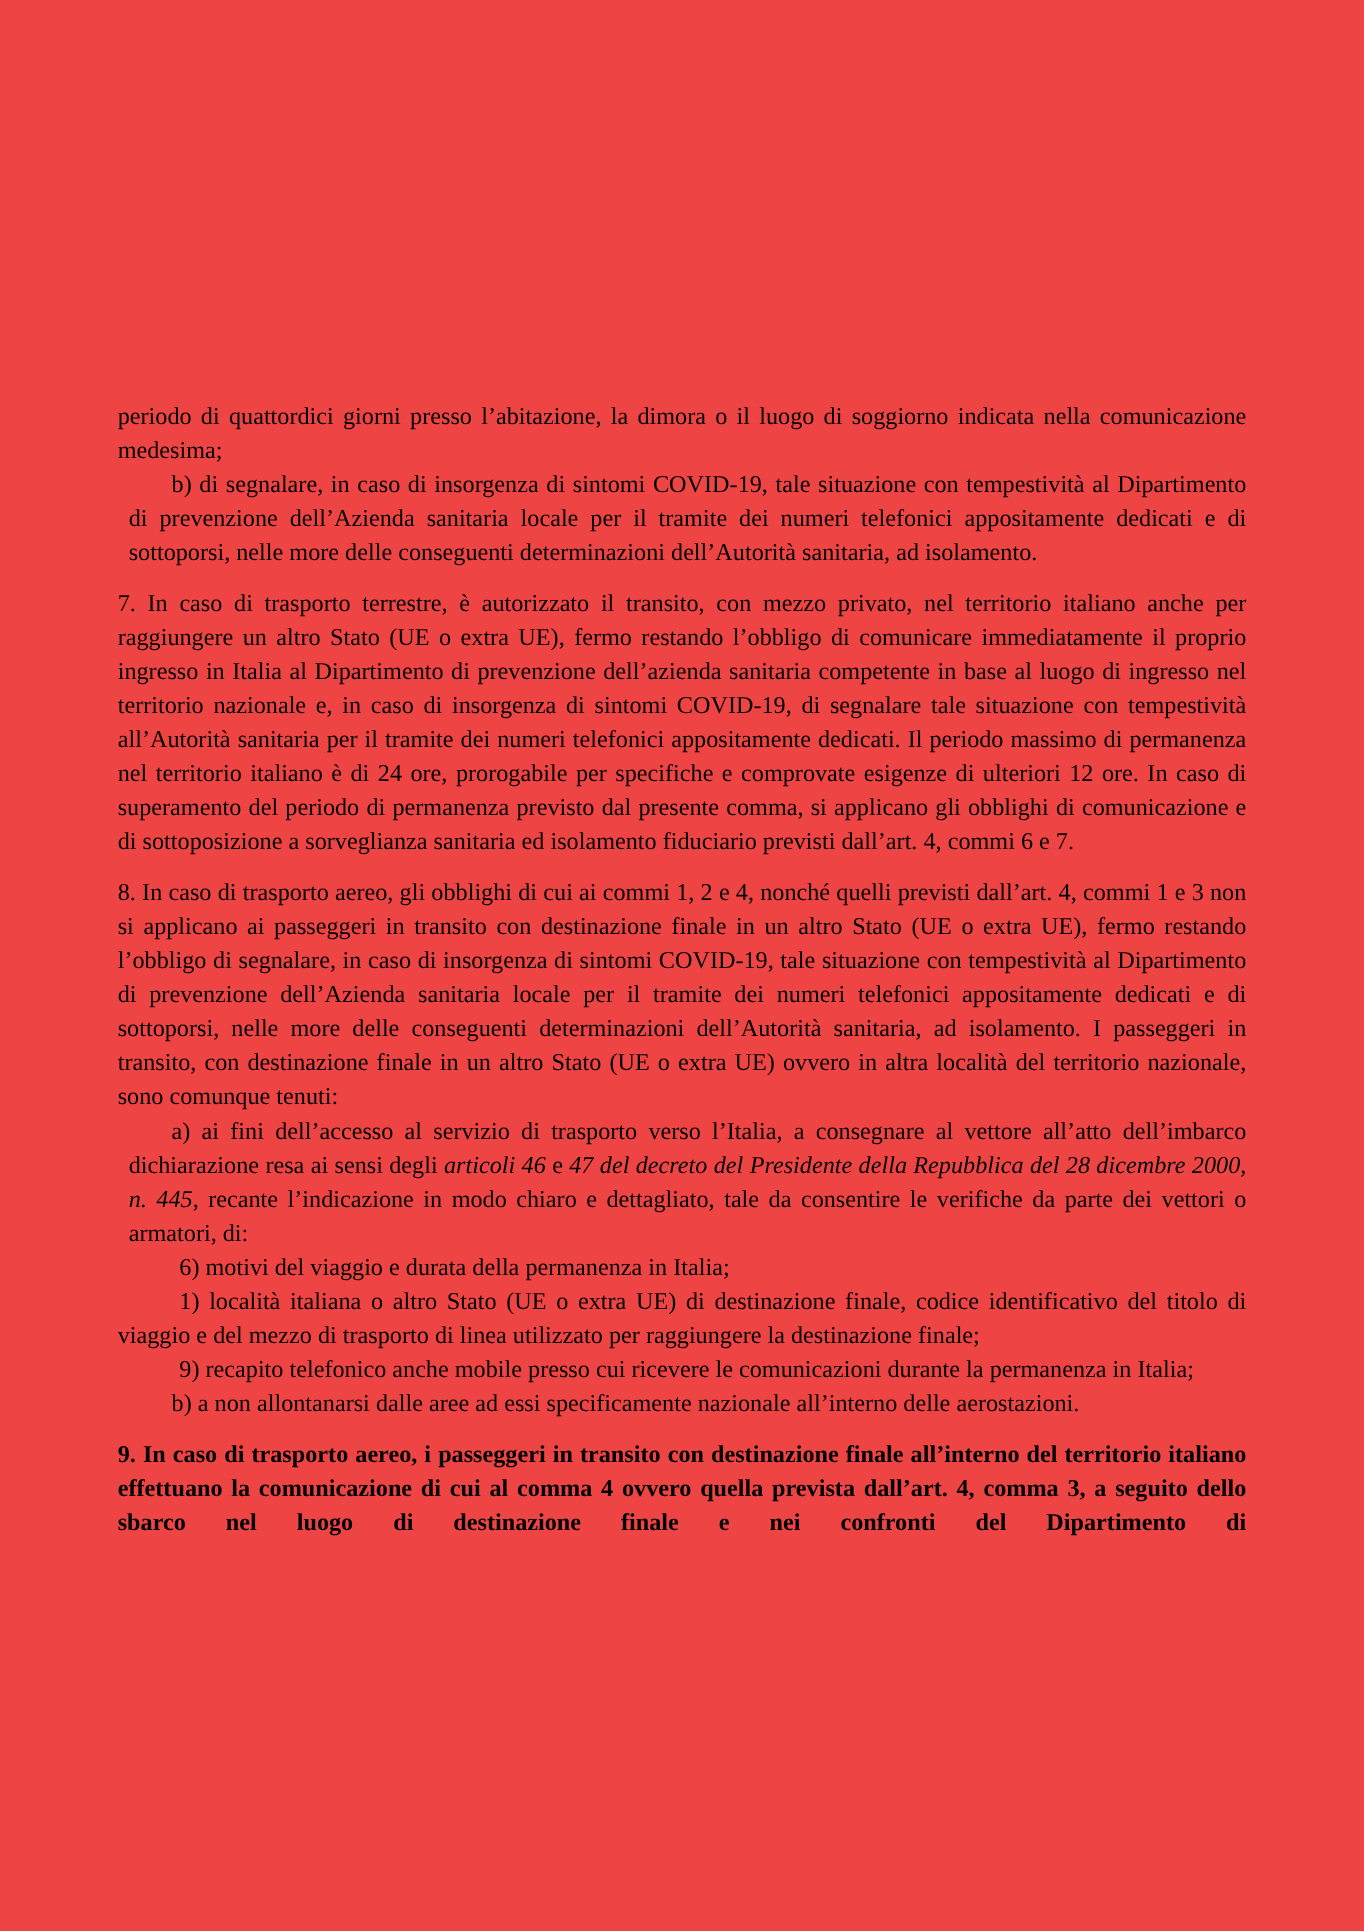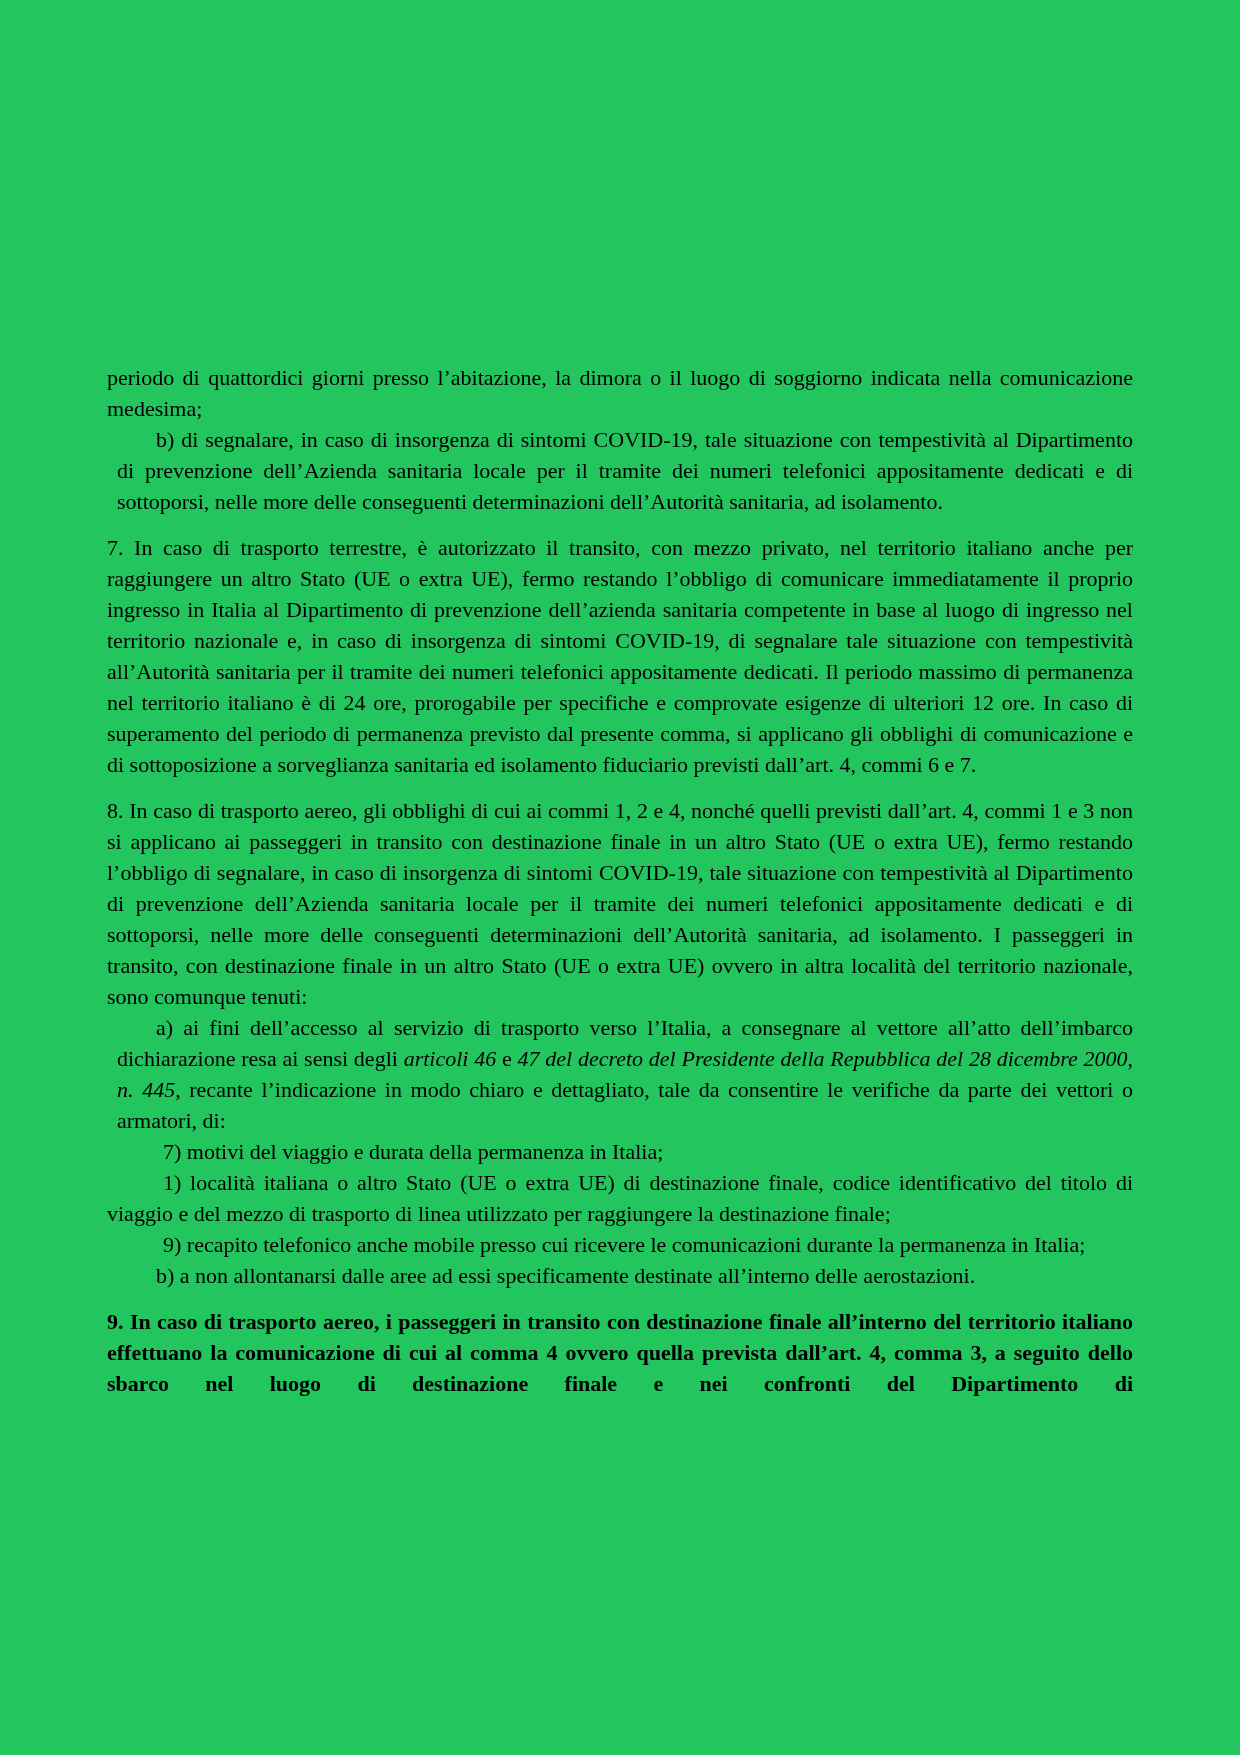--- a/index.html
+++ b/index.html
@@ -4,21 +4,21 @@
 <style>
   html, body {
     margin: 0;
     padding: 0;
     background: #ffffff;
   }
   .page {
     position: relative;
     width: 1240px;
     height: 1755px;
-    background: #22c55e;
+    background: #ef4444;
     overflow: hidden;
   }
   .text-block {
     position: absolute;
     left: 107px;
     top: 362px;
     width: 1026px;
     font-family: "Liberation Serif", "DejaVu Serif", serif;
     font-size: 22px;
     line-height: 31px;
@@ -45,24 +45,24 @@
     <p class="para">periodo di quattordici giorni presso l’abitazione, la dimora o il luogo di soggiorno indicata nella comunicazione medesima;</p>
 
     <p class="para indent1">b) di segnalare, in caso di insorgenza di sintomi COVID-19, tale situazione con tempestività al Dipartimento di prevenzione dell’Azienda sanitaria locale per il tramite dei numeri telefonici appositamente dedicati e di sottoporsi, nelle more delle conseguenti determinazioni dell’Autorità sanitaria, ad isolamento.</p>
 
     <p class="para gap">7. In caso di trasporto terrestre, è autorizzato il transito, con mezzo privato, nel territorio italiano anche per raggiungere un altro Stato (UE o extra UE), fermo restando l’obbligo di comunicare immediatamente il proprio ingresso in Italia al Dipartimento di prevenzione dell’azienda sanitaria competente in base al luogo di ingresso nel territorio nazionale e, in caso di insorgenza di sintomi COVID-19, di segnalare tale situazione con tempestività all’Autorità sanitaria per il tramite dei numeri telefonici appositamente dedicati. Il periodo massimo di permanenza nel territorio italiano è di 24 ore, prorogabile per specifiche e comprovate esigenze di ulteriori 12 ore. In caso di superamento del periodo di permanenza previsto dal presente comma, si applicano gli obblighi di comunicazione e di sottoposizione a sorveglianza sanitaria ed isolamento fiduciario previsti dall’art. 4, commi 6 e 7.</p>
 
     <p class="para gap">8. In caso di trasporto aereo, gli obblighi di cui ai commi 1, 2 e 4, nonché quelli previsti dall’art. 4, commi 1 e 3 non si applicano ai passeggeri in transito con destinazione finale in un altro Stato (UE o extra UE), fermo restando l’obbligo di segnalare, in caso di insorgenza di sintomi COVID-19, tale situazione con tempestività al Dipartimento di prevenzione dell’Azienda sanitaria locale per il tramite dei numeri telefonici appositamente dedicati e di sottoporsi, nelle more delle conseguenti determinazioni dell’Autorità sanitaria, ad isolamento. I passeggeri in transito, con destinazione finale in un altro Stato (UE o extra UE) ovvero in altra località del territorio nazionale, sono comunque tenuti:</p>
 
     <p class="para indent1"><span class="run">a) ai fini dell’accesso al servizio di trasporto verso l’Italia, a consegnare al vettore all’atto dell’imbarco dichiarazione resa ai sensi degli </span><span class="run italic">articoli 46</span><span class="run"> e </span><span class="run italic">47 del decreto del Presidente della Repubblica del 28 dicembre 2000, n. 445</span><span class="run">, recante l’indicazione in modo chiaro e dettagliato, tale da consentire le verifiche da parte dei vettori o armatori, di:</span></p>
 
-    <p class="para indent2">7) motivi del viaggio e durata della permanenza in Italia;</p>
+    <p class="para indent2">6) motivi del viaggio e durata della permanenza in Italia;</p>
 
     <p class="para indent2">1) località italiana o altro Stato (UE o extra UE) di destinazione finale, codice identificativo del titolo di viaggio e del mezzo di trasporto di linea utilizzato per raggiungere la destinazione finale;</p>
 
     <p class="para indent2">9) recapito telefonico anche mobile presso cui ricevere le comunicazioni durante la permanenza in Italia;</p>
 
-    <p class="para indent1">b) a non allontanarsi dalle aree ad essi specificamente destinate all’interno delle aerostazioni.</p>
+    <p class="para indent1">b) a non allontanarsi dalle aree ad essi specificamente nazionale all’interno delle aerostazioni.</p>
 
     <p class="para gap justify-last">9. In caso di trasporto aereo, i passeggeri in transito con destinazione finale all’interno del territorio italiano effettuano la comunicazione di cui al comma 4 ovvero quella prevista dall’art. 4, comma 3, a seguito dello sbarco nel luogo di destinazione finale e nei confronti del Dipartimento di</p>
 
   </div>
 </div>
 
 </body></html>

